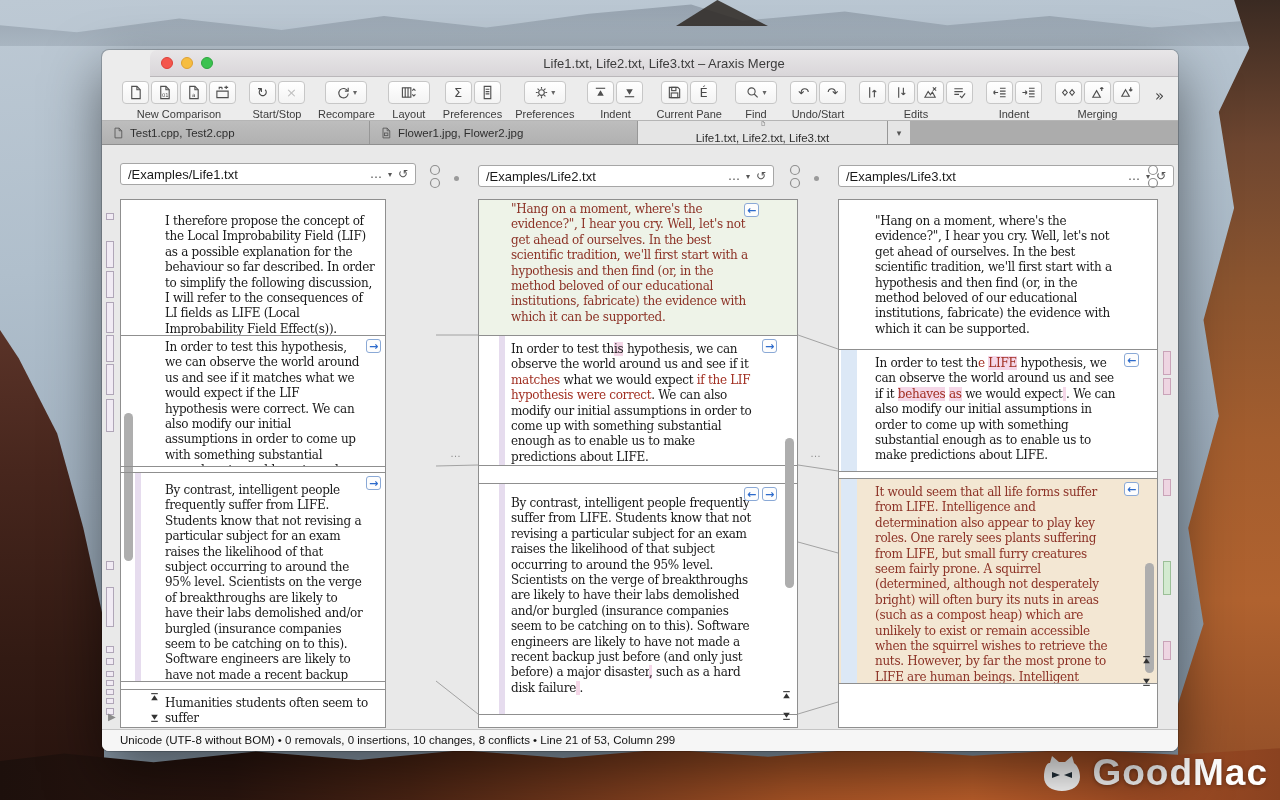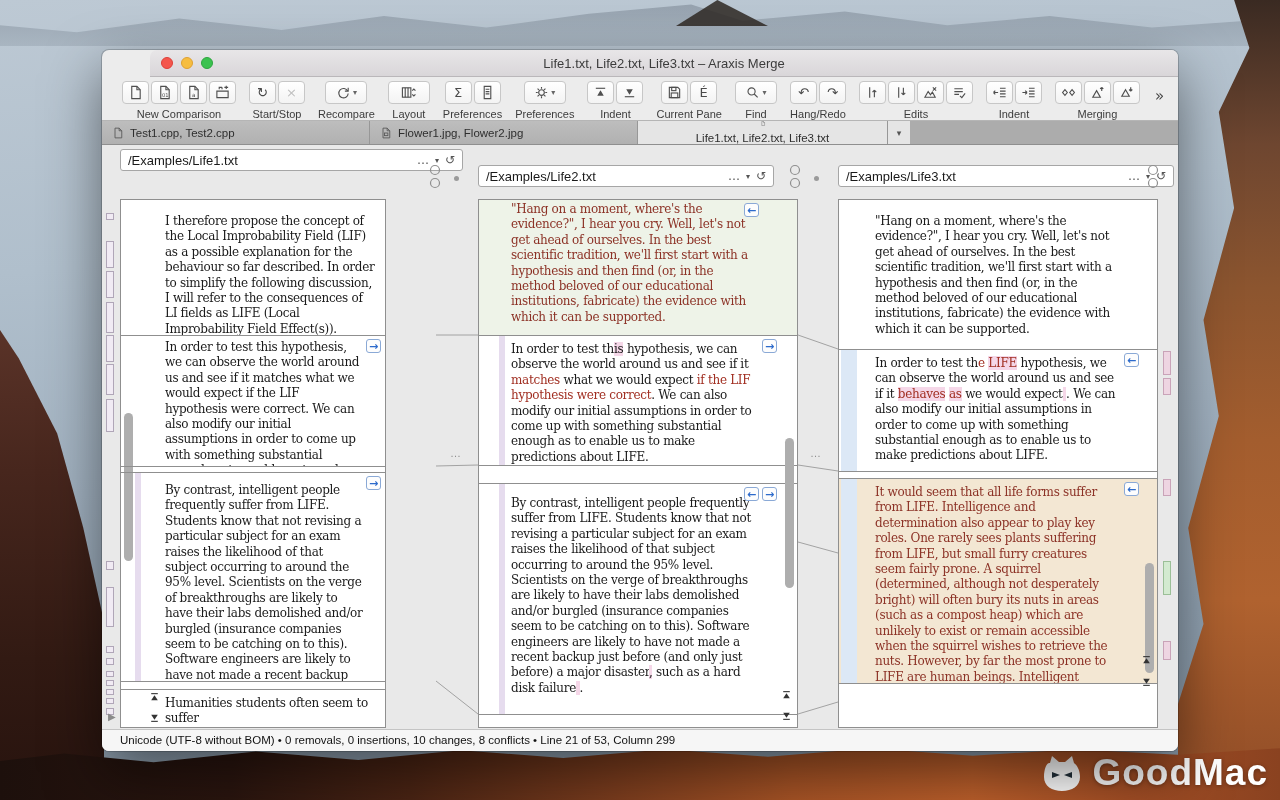--- a/index.html
+++ b/index.html
@@ -280,21 +280,21 @@
 
     <div class="tgroup">
       <div class="btnrow">
         <div class="tbtn">
           <span class="glyph">↶</span>
         </div>
         <div class="tbtn">
           <span class="glyph">↷</span>
         </div>
       </div>
-      <div class="tlabel">Hang/Redo</div>
+      <div class="tlabel">Undo/Start</div>
     </div>
 
     <div class="tgroup">
       <div class="btnrow">
         <div class="tbtn">
           <svg class="ic" viewBox="0 0 16 16">
               <path d="M5 2.5v11"></path>
               <path d="M10 13V5.5M10 5.5L8 7.5M10 5.5l2 2"></path>
             </svg>
         </div>
@@ -386,21 +386,21 @@
           <path d="M4 1.5h5.5L13 5v9.5H4z"></path>
           <path d="M9.5 1.5V5H13"></path>
         </svg>
       <span>Life1.txt, Life2.txt, Life3.txt</span>
     </div>
     <div class="tabcaret">▾</div>
   </div>
 
   <div class="content">
 
-    <div class="pathfield" style="left:18px;top:4px;width:343px">
+    <div class="pathfield" style="left:18px;top:18px;width:296px">
       <span class="val">/Examples/Life1.txt</span>
       <span class="pf-ic">…</span>
       <span class="pf-ic pf-caret">▾</span>
       <span class="pf-ic">↺</span>
     </div>
     <div class="pathfield" style="left:376px;top:20px;width:296px">
       <span class="val">/Examples/Life2.txt</span>
       <span class="pf-ic">…</span>
       <span class="pf-ic pf-caret">▾</span>
       <span class="pf-ic">↺</span>

